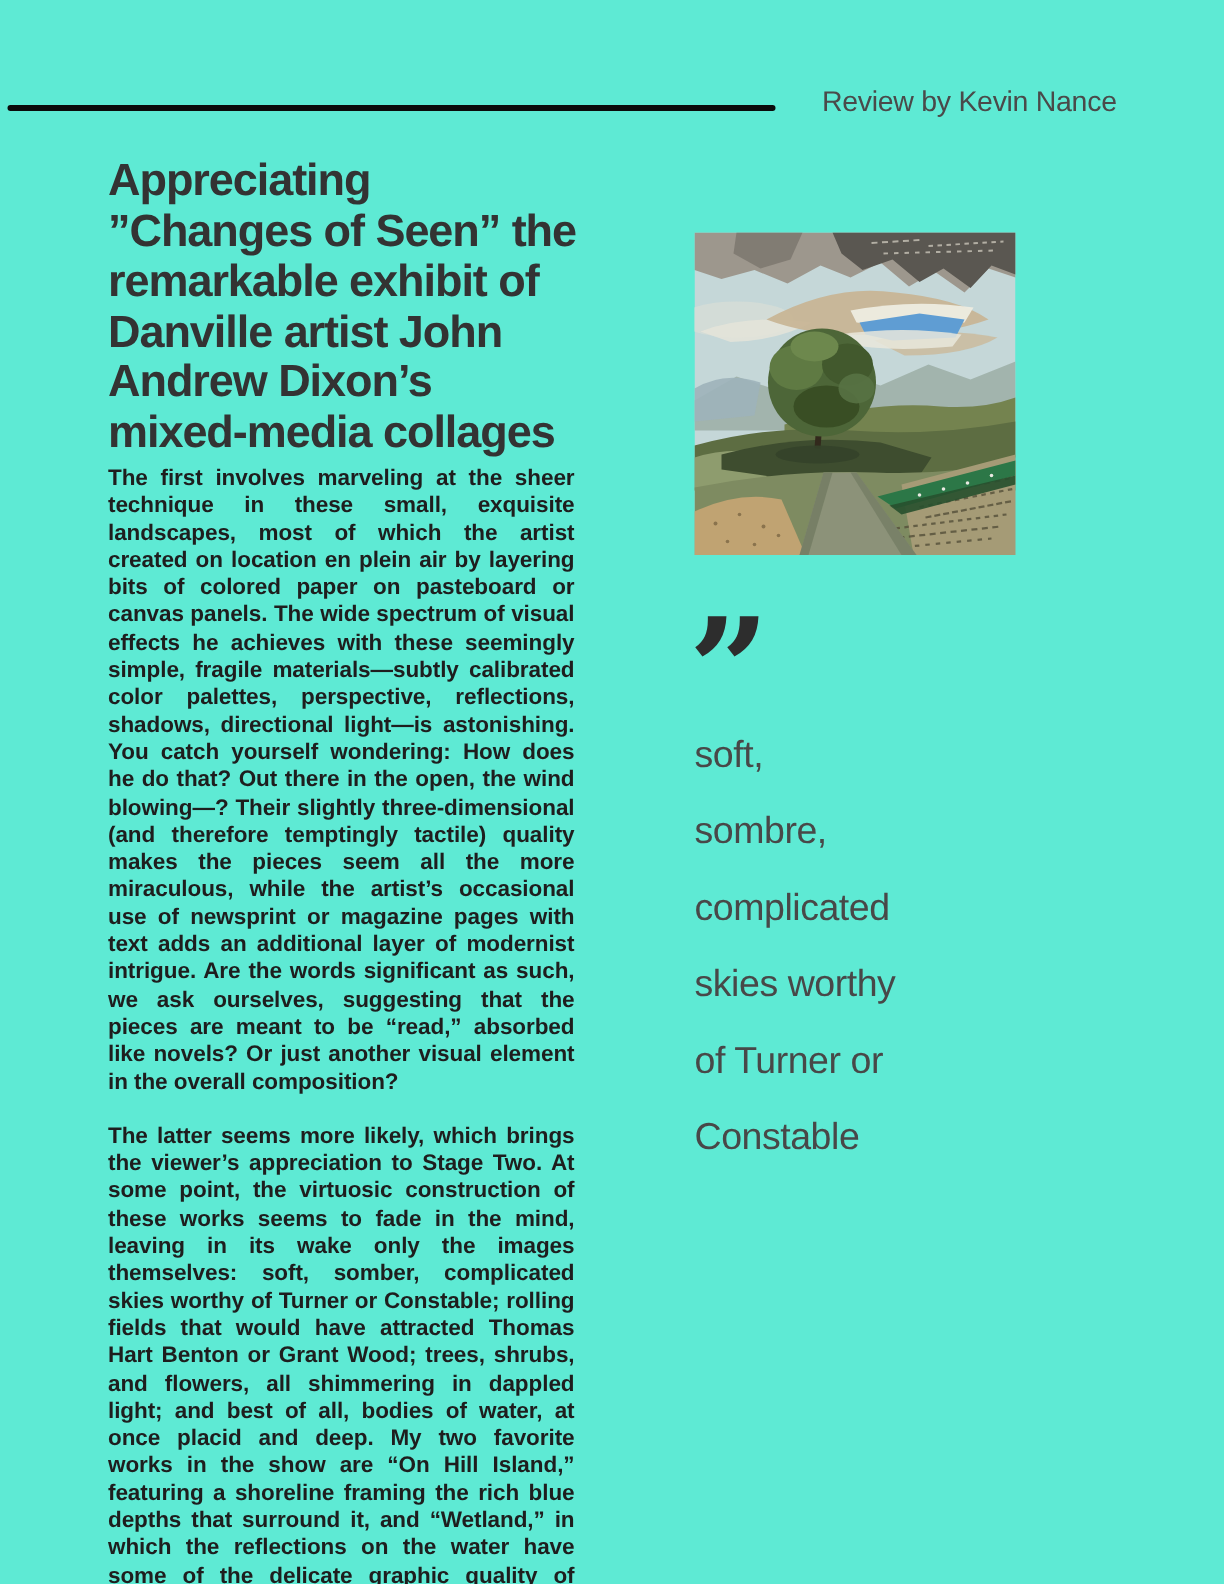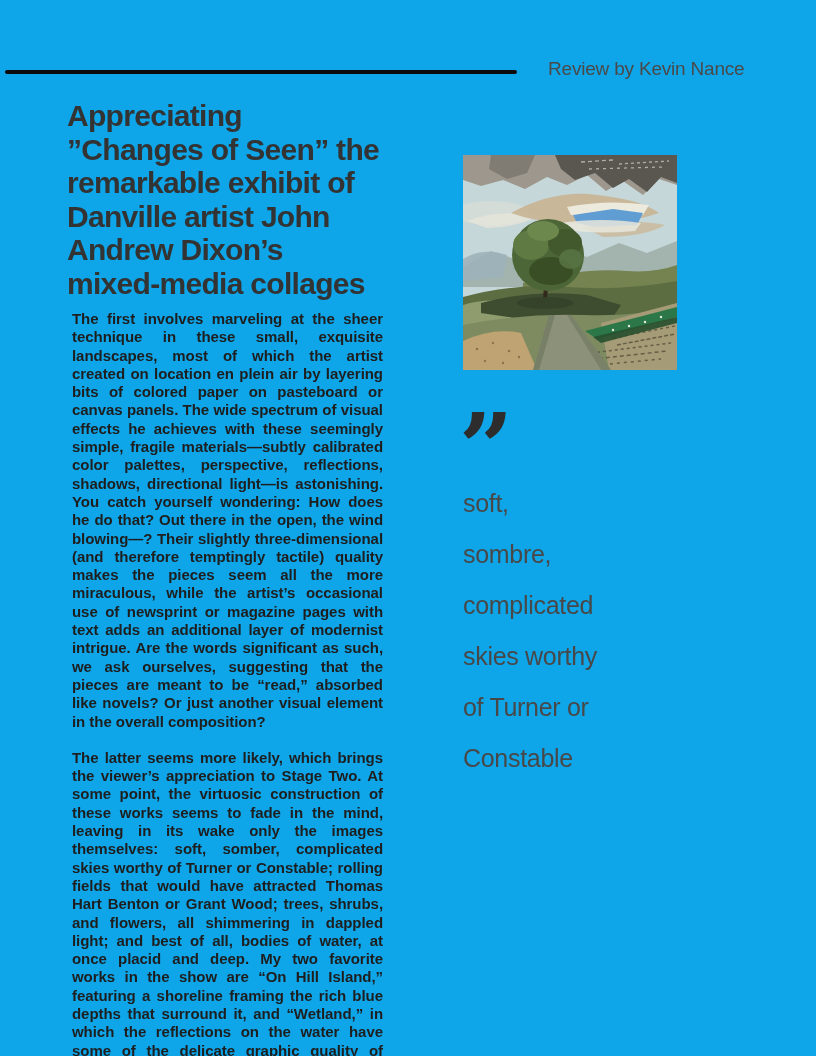--- a/index.html
+++ b/index.html
@@ -1,32 +1,32 @@
 <!DOCTYPE html>
 <html><head>
 <meta charset="utf-8">
 <style>
   html,body{margin:0;padding:0;background:#ffffff;}
   .page{
     position:relative;
     width:816px;height:1056px;
-    background:#0ea5e9;
+    background:#5eead4;
     overflow:hidden;
     font-family:"Liberation Sans", sans-serif;
   }
   .rule{
     position:absolute;left:5px;top:70px;
     width:512px;height:4px;background:#0b0b0b;border-radius:2px;
   }
   .byline{
     position:absolute;left:548px;top:58px;
     font-size:19px;line-height:22px;color:#4a4a4a;letter-spacing:-0.2px;
   }
   .headline{
-    position:absolute;left:63px;top:95px;width:372px;margin:4px;
+    position:absolute;left:63px;top:95px;width:372px;margin:9px;
     font-size:30px;line-height:33.5px;font-weight:700;color:#333333;
     letter-spacing:-0.7px;white-space:pre-line;
   }
   .copy{
     position:absolute;left:63px;top:301px;width:329px;
   }
   .lede{
     margin:0 0 7px 0;
     font-size:16px;font-weight:700;line-height:21px;
     color:#1d1d1d;letter-spacing:-0.2px;

